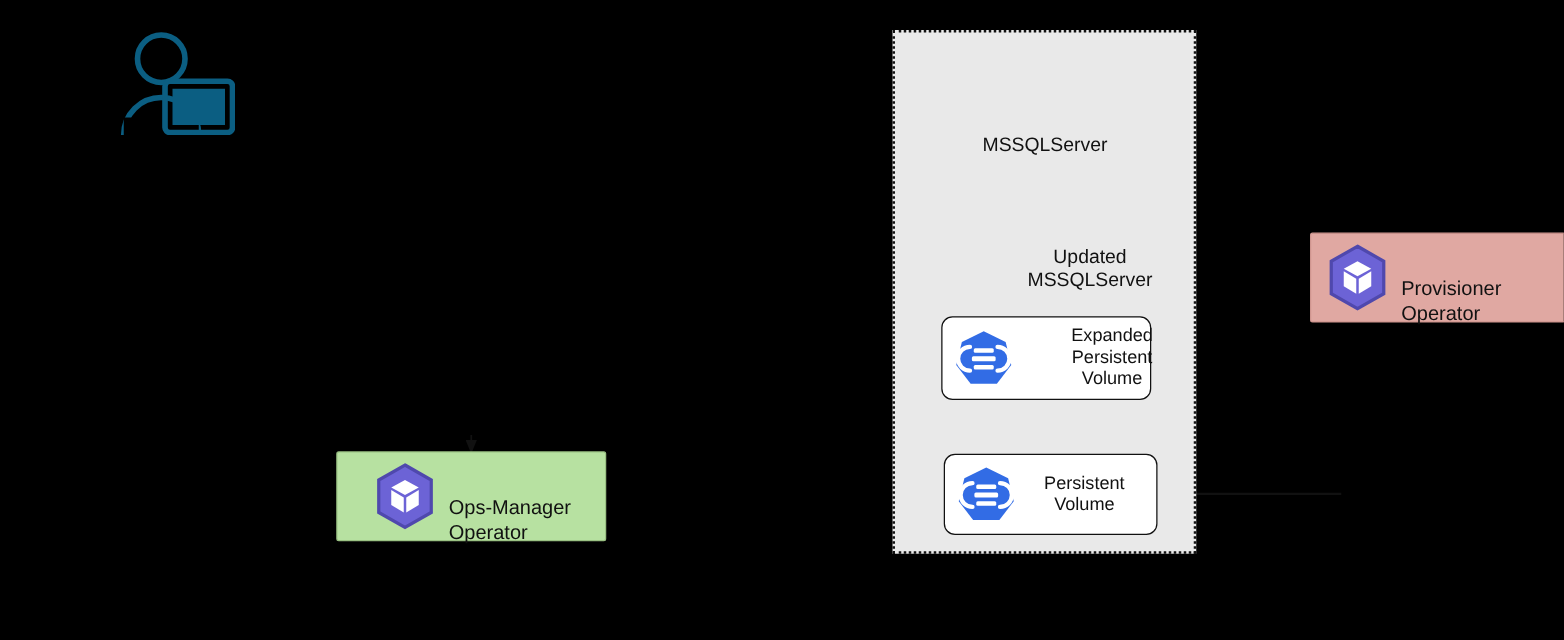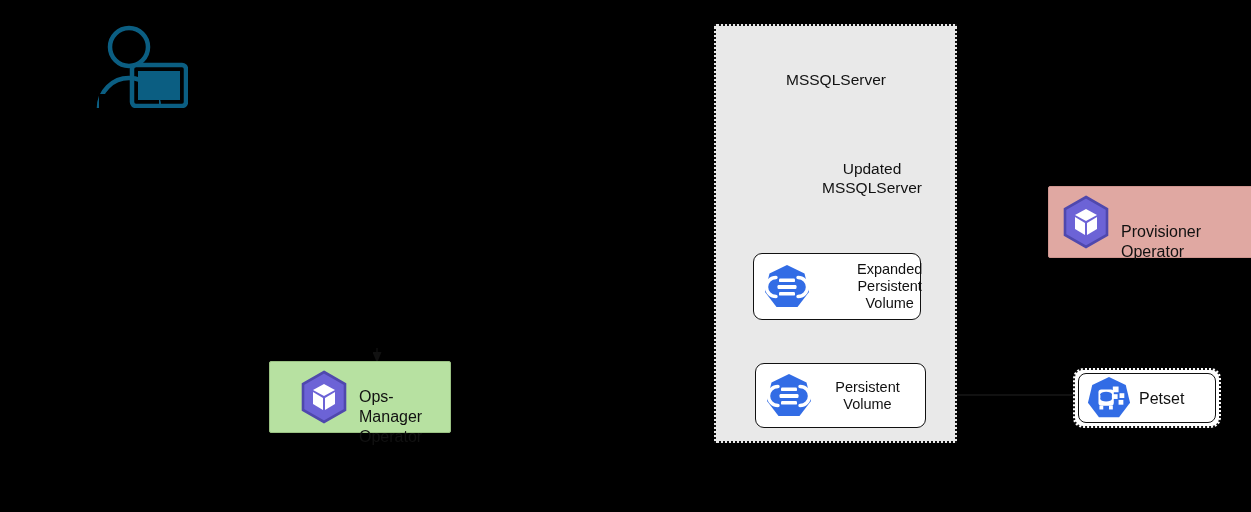--- a/index.html
+++ b/index.html
@@ -15,21 +15,21 @@
   .cluster{
     position:absolute;left:714px;top:24px;width:243px;height:419px;
     background:#e9e9e9;
     border:2px dotted #111;
     box-sizing:border-box;
   }
 
   
   .textnode{
     position:absolute;text-align:center;color:#111;
-    font-size:15.5px;line-height:19px;white-space:pre-line;
+    font-size:15.5px;line-height:19px;white-space:pre-line;margin-top:37px;
   }
 
   
   .node{
     position:absolute;box-sizing:border-box;
     border:1.6px solid #111;border-radius:9px;background:#fff;
     display:flex;align-items:center;gap:8px;
     padding:0 10px;
   }
   .node .label{
@@ -139,21 +139,21 @@
       <rect x="13.5" y="21" width="19" height="4" rx="1.2" fill="#fff"></rect>
       <rect x="15" y="14.5" width="16" height="3.6" rx="1.2" fill="#fff"></rect>
       <rect x="15" y="28" width="16" height="3.6" rx="1.2" fill="#fff"></rect>
       <path d="M12 13.5 A6 6 0 0 0 12 32.5" fill="none" stroke="#fff" stroke-width="3.4" stroke-linecap="round"></path>
       <path d="M34 13.5 A6 6 0 0 1 34 32.5" fill="none" stroke="#fff" stroke-width="3.4" stroke-linecap="round"></path>
     </svg>
     <span class="label">Persistent
 Volume</span>
   </div>
 
-  <div class="node green" style="left:269px;top:361px;width:182px;height:72px;padding-left:27px;">
+  <div class="node green" style="left:269px;top:361px;width:216px;height:72px;padding-left:27px;">
     <svg class="ico" width="54" height="54" viewBox="0 0 54 54">
       <polygon points="27,2 48,14 48,40 27,52 6,40 6,14" fill="#6c63d6" stroke="#4f48ad" stroke-width="2.6"></polygon>
       <polygon points="27,14 38,20 27,26 16,20" fill="#fff"></polygon>
       <polygon points="16,22 26,28 26,40 16,34" fill="#fff"></polygon>
       <polygon points="38,22 28,28 28,40 38,34" fill="#fff"></polygon>
     </svg>
     <span class="label">Ops-Manager
 Operator</span>
   </div>
 
@@ -161,32 +161,14 @@
     <svg class="ico" width="54" height="54" viewBox="0 0 54 54">
       <polygon points="27,2 48,14 48,40 27,52 6,40 6,14" fill="#6c63d6" stroke="#4f48ad" stroke-width="2.6"></polygon>
       <polygon points="27,14 38,20 27,26 16,20" fill="#fff"></polygon>
       <polygon points="16,22 26,28 26,40 16,34" fill="#fff"></polygon>
       <polygon points="38,22 28,28 28,40 38,34" fill="#fff"></polygon>
     </svg>
     <span class="label">Provisioner
 Operator</span>
   </div>
 
-  <div class="node dotted" style="left:1073px;top:368px;width:148px;height:60px;">
-    <div class="inner">
-      <svg class="ico" width="44" height="44" viewBox="0 0 46 46">
-        <polygon points="23,1 40.5,9.5 45,28 33.5,43 12.5,43 1,28 5.5,9.5" fill="#326ce5"></polygon>
-        <rect x="27" y="11" width="6" height="6" fill="#fff"></rect>
-        <rect x="34" y="18" width="5" height="5" fill="#fff"></rect>
-        <rect x="27" y="19" width="5" height="5" fill="#fff"></rect>
-        <rect x="33" y="25" width="5" height="5" fill="#fff"></rect>
-        <rect x="12" y="14" width="16" height="17" rx="3" fill="#fff"></rect>
-        <ellipse cx="20" cy="19" rx="6" ry="2.6" fill="#326ce5"></ellipse>
-        <rect x="14" y="19" width="12" height="5" fill="#326ce5"></rect>
-        <ellipse cx="20" cy="24" rx="6" ry="2.6" fill="#326ce5"></ellipse>
-        <rect x="13" y="31" width="4" height="4" fill="#fff"></rect>
-        <rect x="23" y="31" width="4" height="4" fill="#fff"></rect>
-      </svg>
-      <span class="label" style="font-size:16px;text-align:left;">Petset</span>
-    </div>
-  </div>
 
 </div>
 
 </body></html>

